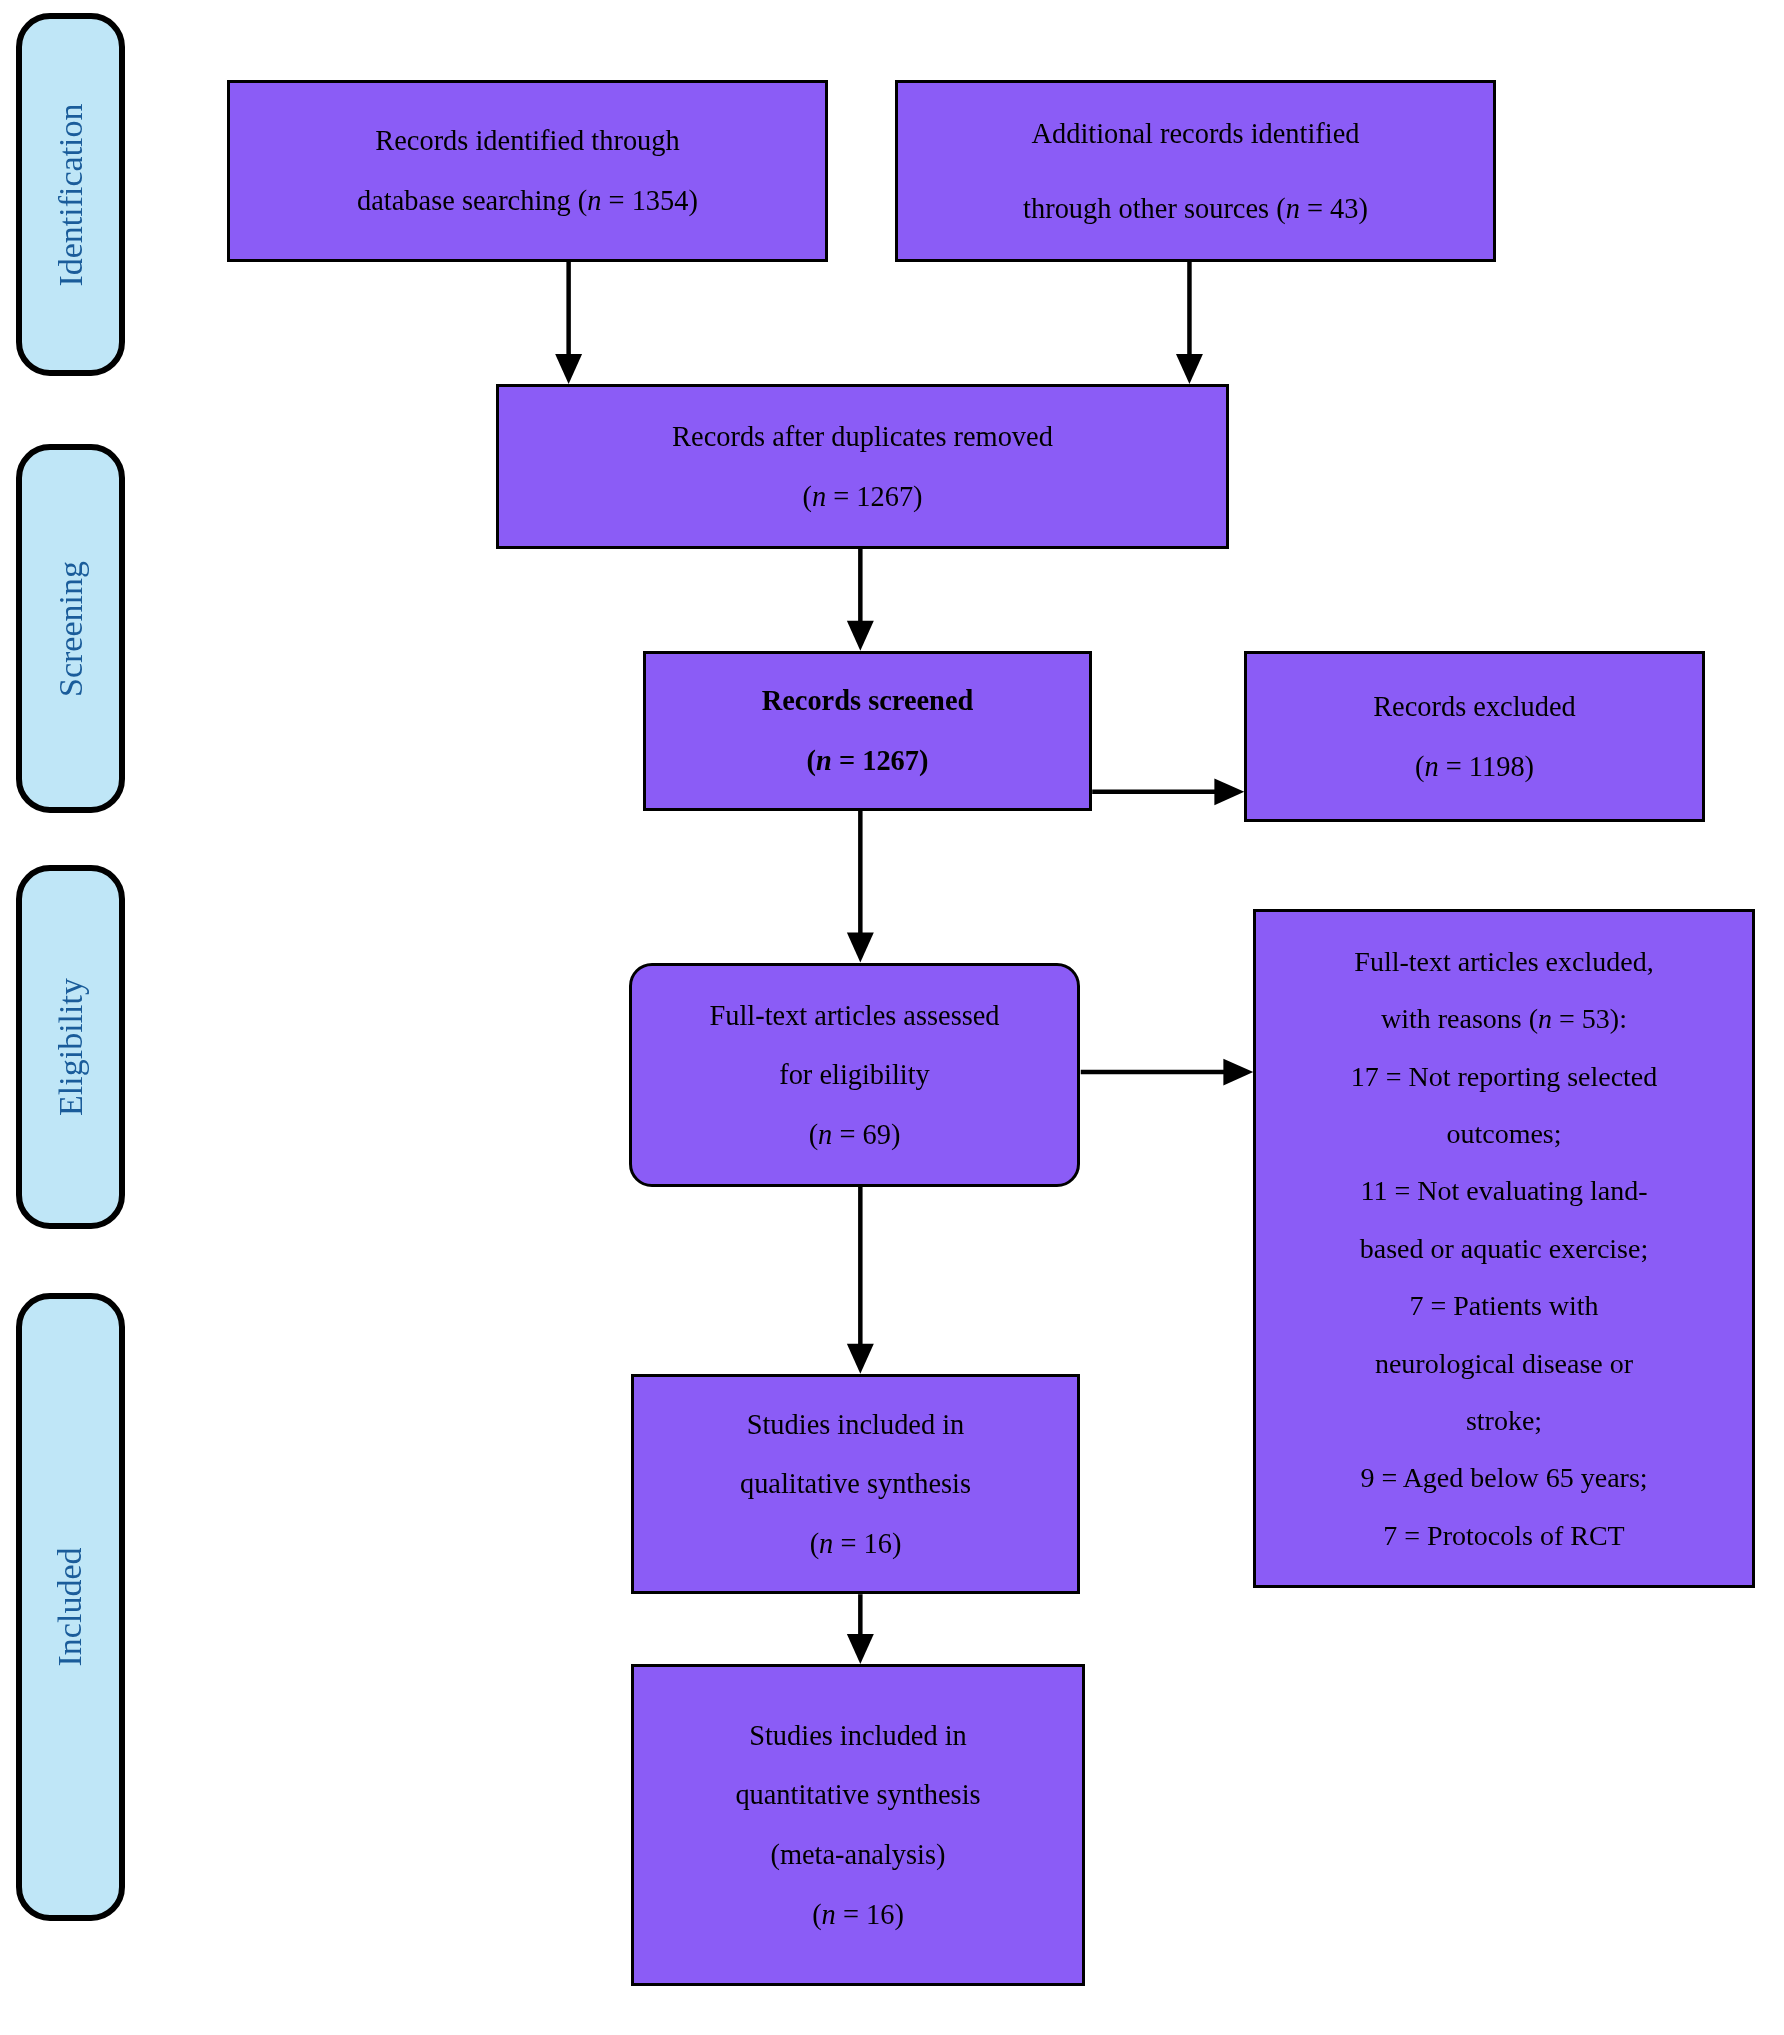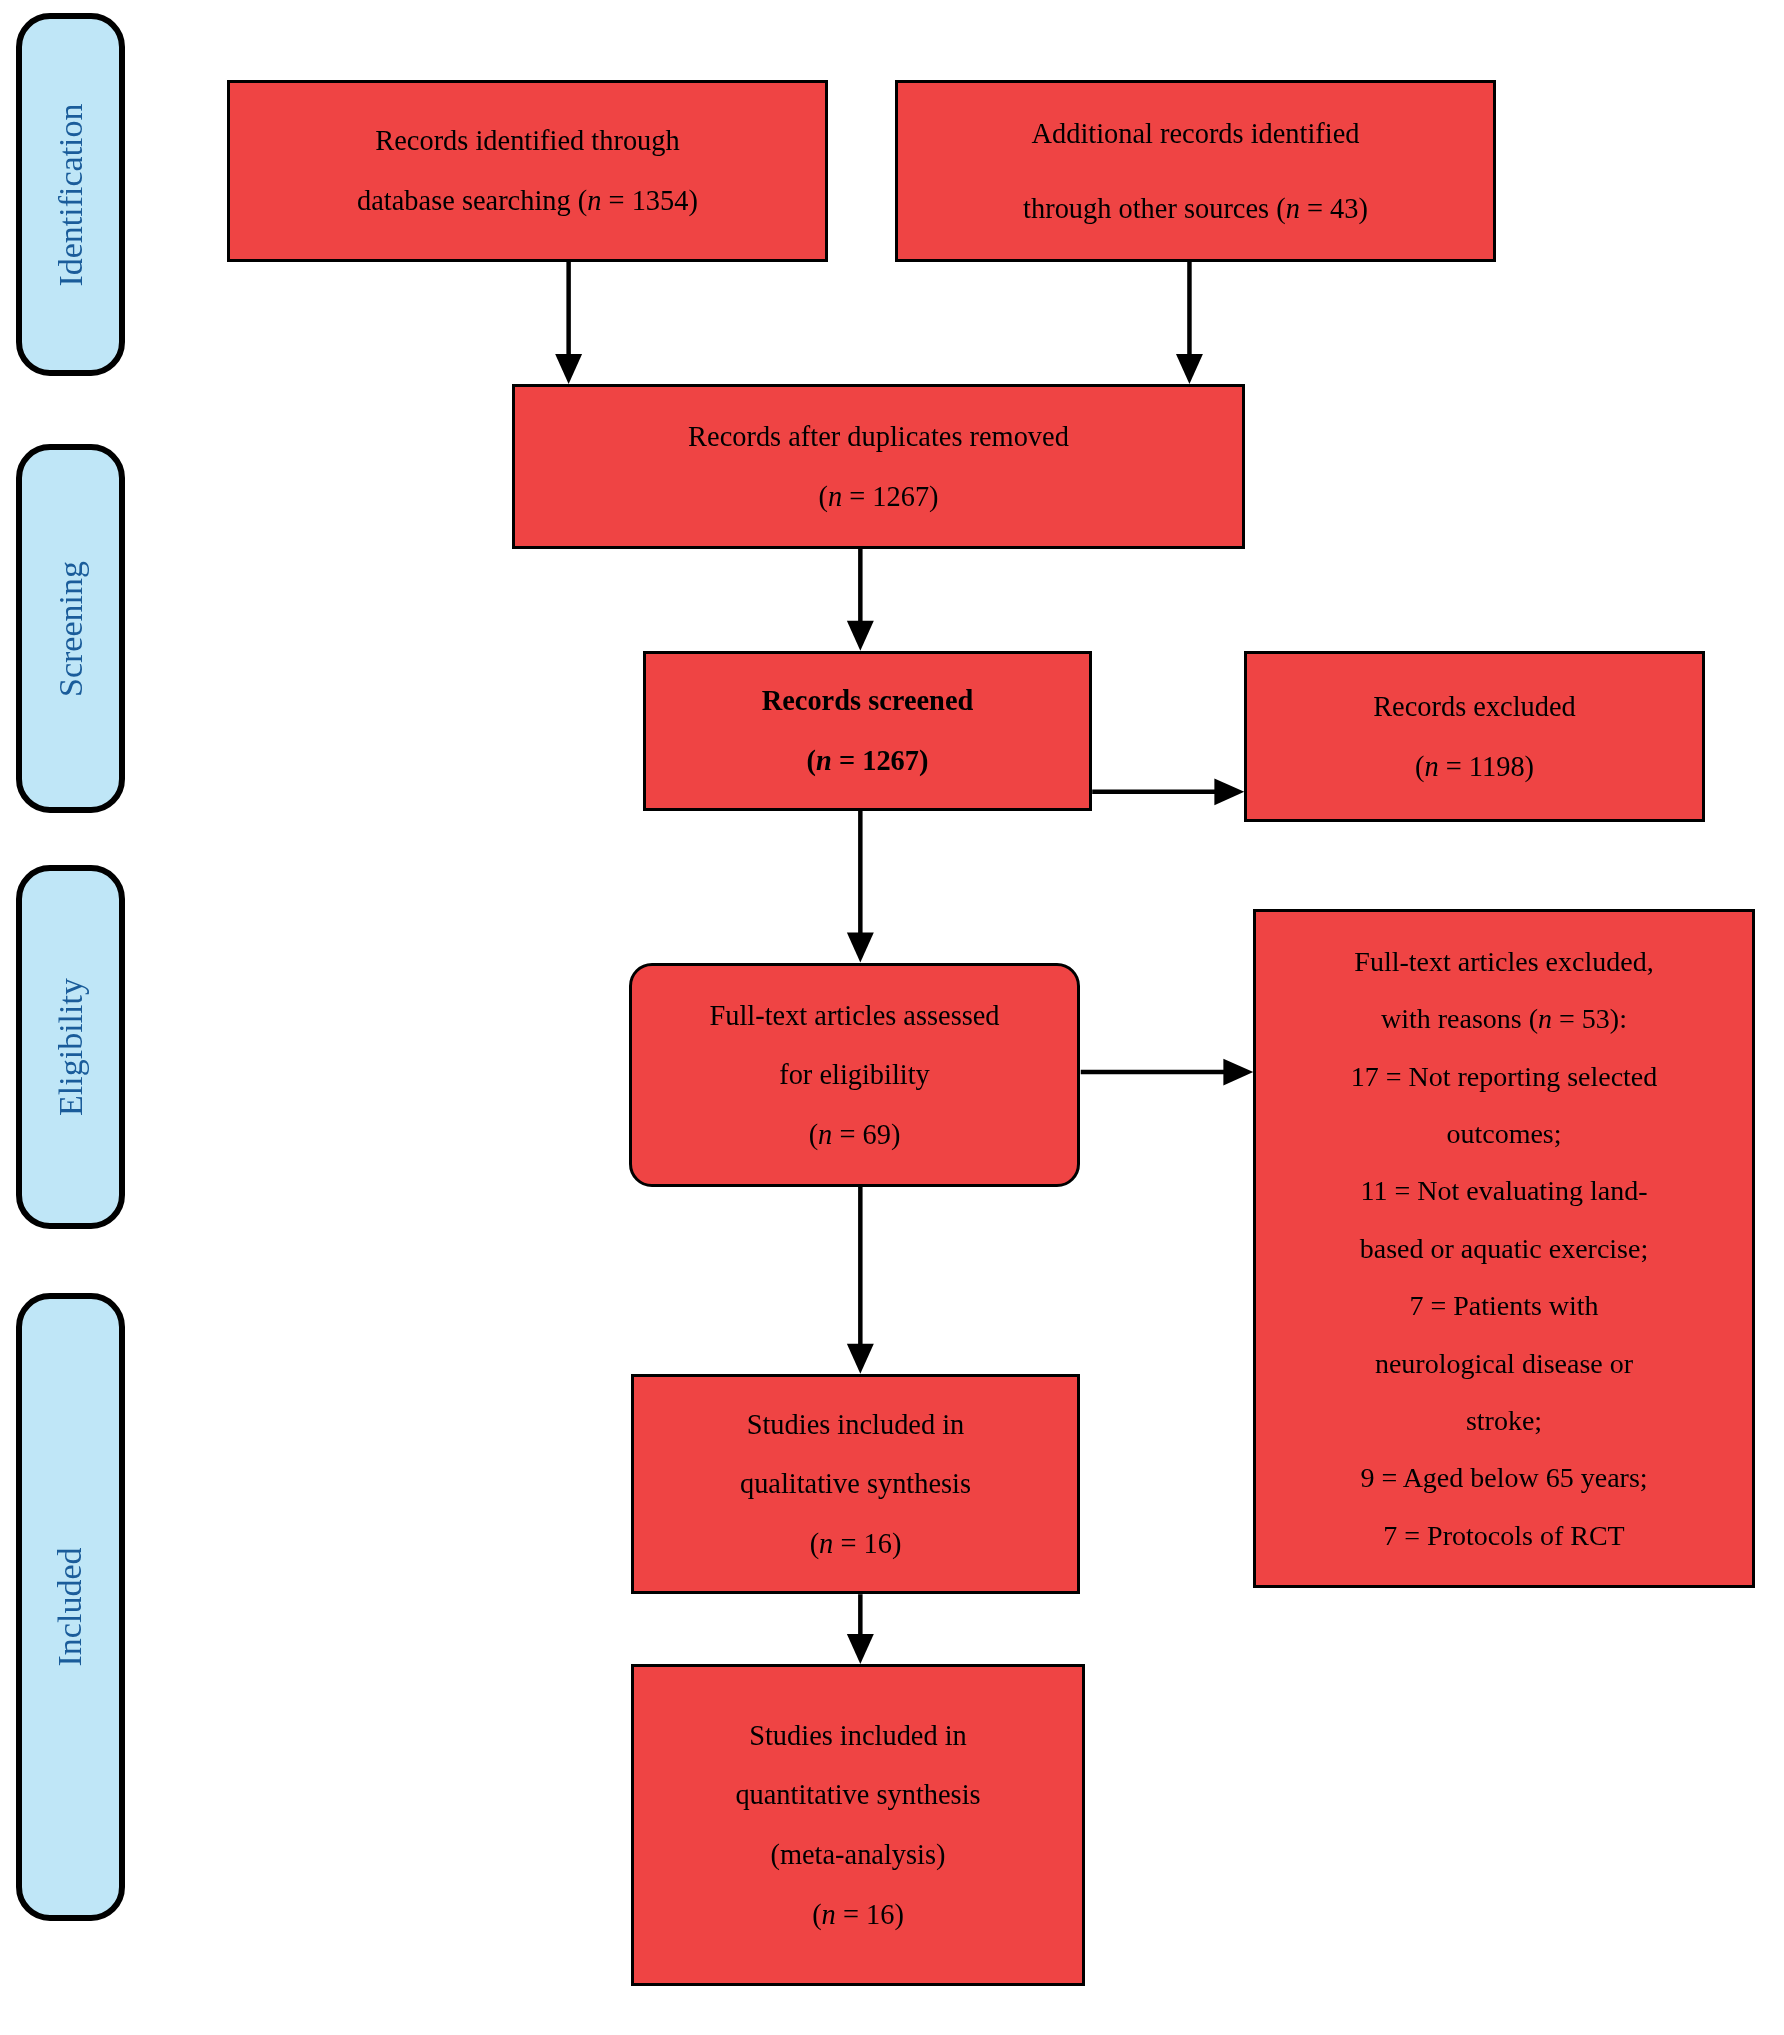--- a/index.html
+++ b/index.html
@@ -29,21 +29,21 @@
   }
   .stage-text {
     transform: rotate(-90deg);
     white-space: nowrap;
     font-size: 34px;
     color: #1A5C9A;
   }
   
   .fbox {
     position: absolute;
-    background: #ef4444;
+    background: #8b5cf6;
     border: 3.5px solid #000000;
     box-sizing: border-box;
     display: flex;
     flex-direction: column;
     justify-content: center;
     text-align: center;
     font-size: 28.4px;
     line-height: 2.1;
   }
   .fbox.dense {
@@ -80,21 +80,21 @@
 </div>
 
 <div class="fbox" style="left:227px;top:80px;width:601px;height:182px;">
     <div>Records identified through</div>
     <div>database searching (<i>n</i> = 1354)</div>
   </div>
 <div class="fbox" style="left:895px;top:80px;width:601px;height:182px;gap:15px;">
     <div>Additional records identified</div>
     <div>through other sources (<i>n</i> = 43)</div>
   </div>
-<div class="fbox" style="left:512px;top:384px;width:733px;height:165px;">
+<div class="fbox" style="left:496px;top:384px;width:733px;height:165px;">
     <div>Records after duplicates removed</div>
     <div>(<i>n</i> = 1267)</div>
   </div>
 <div class="fbox" style="left:643px;top:651px;width:449px;height:160px;font-weight:bold;">
     <div>Records screened</div>
     <div>(<i>n</i> = 1267)</div>
   </div>
 <div class="fbox" style="left:1244px;top:651px;width:461px;height:171px;">
     <div>Records excluded</div>
     <div>(<i>n</i> = 1198)</div>

